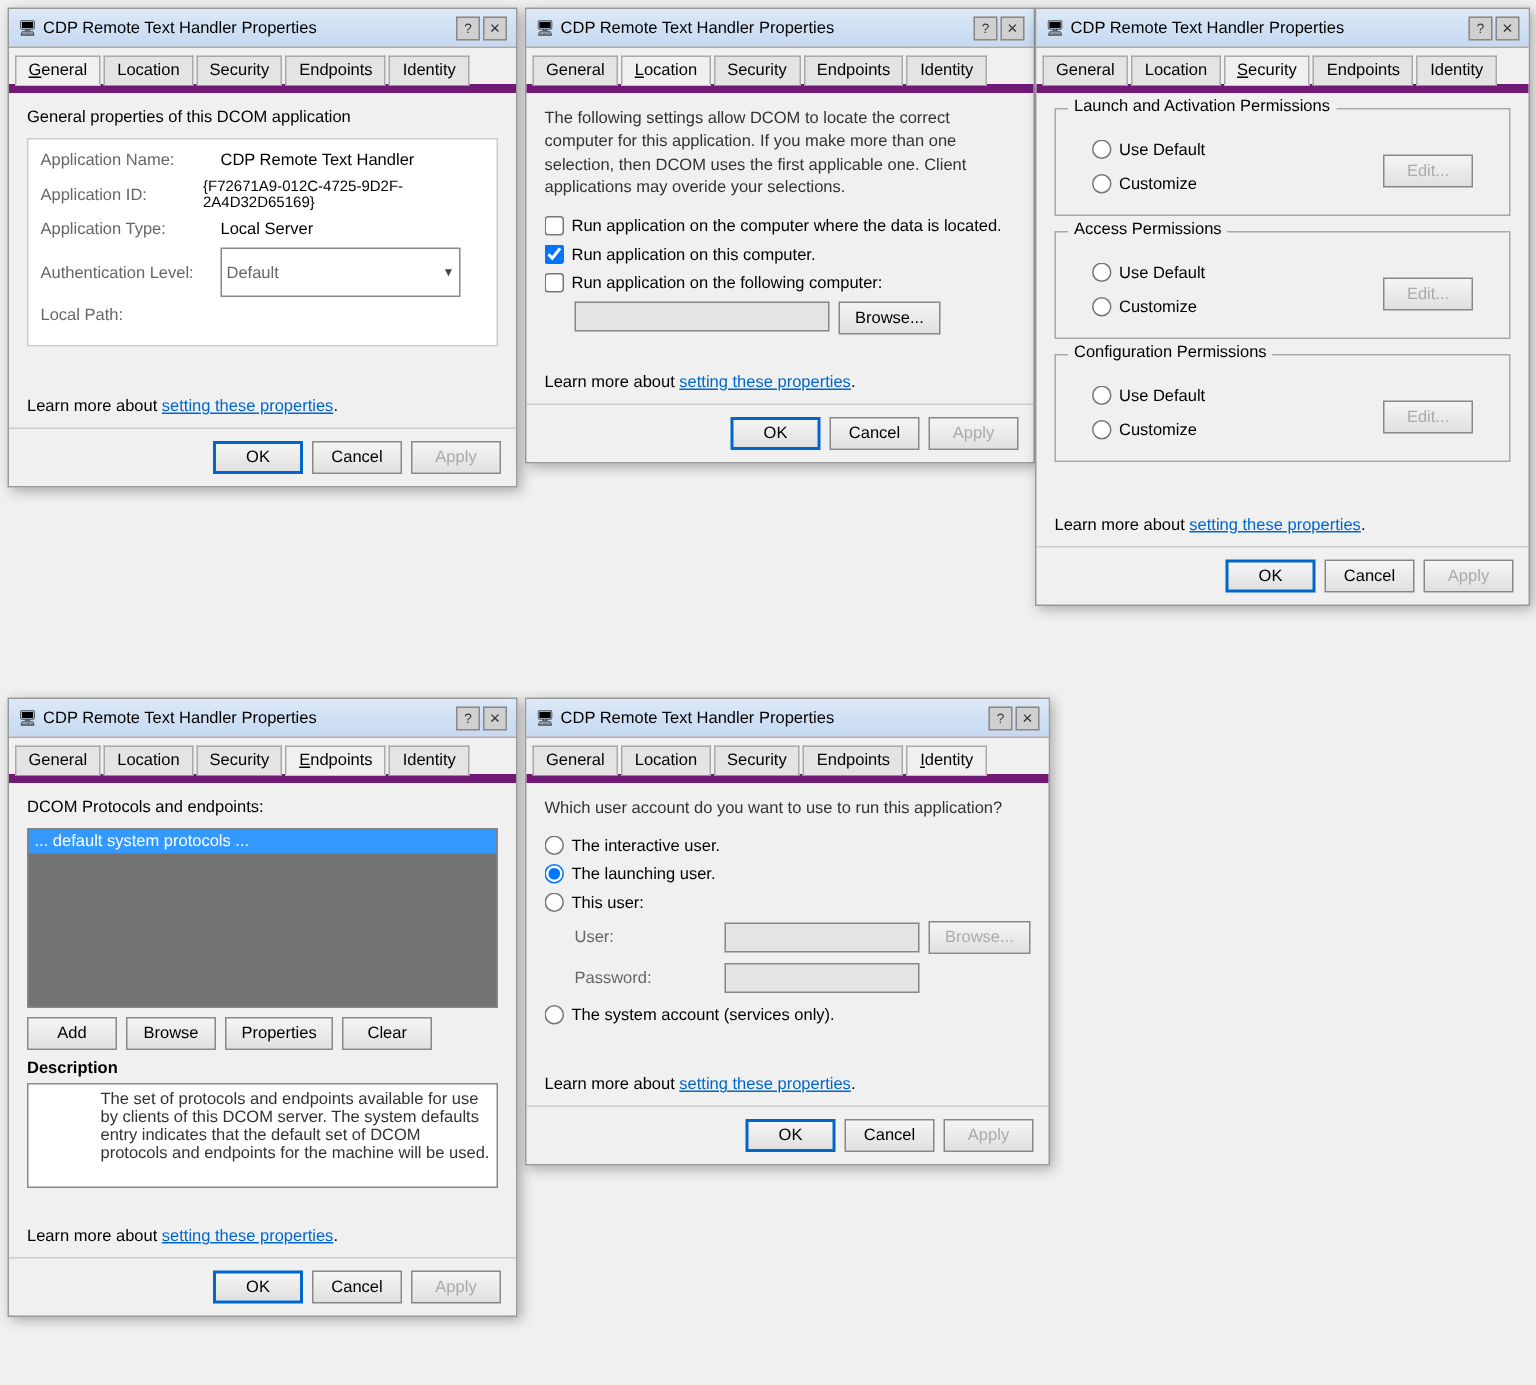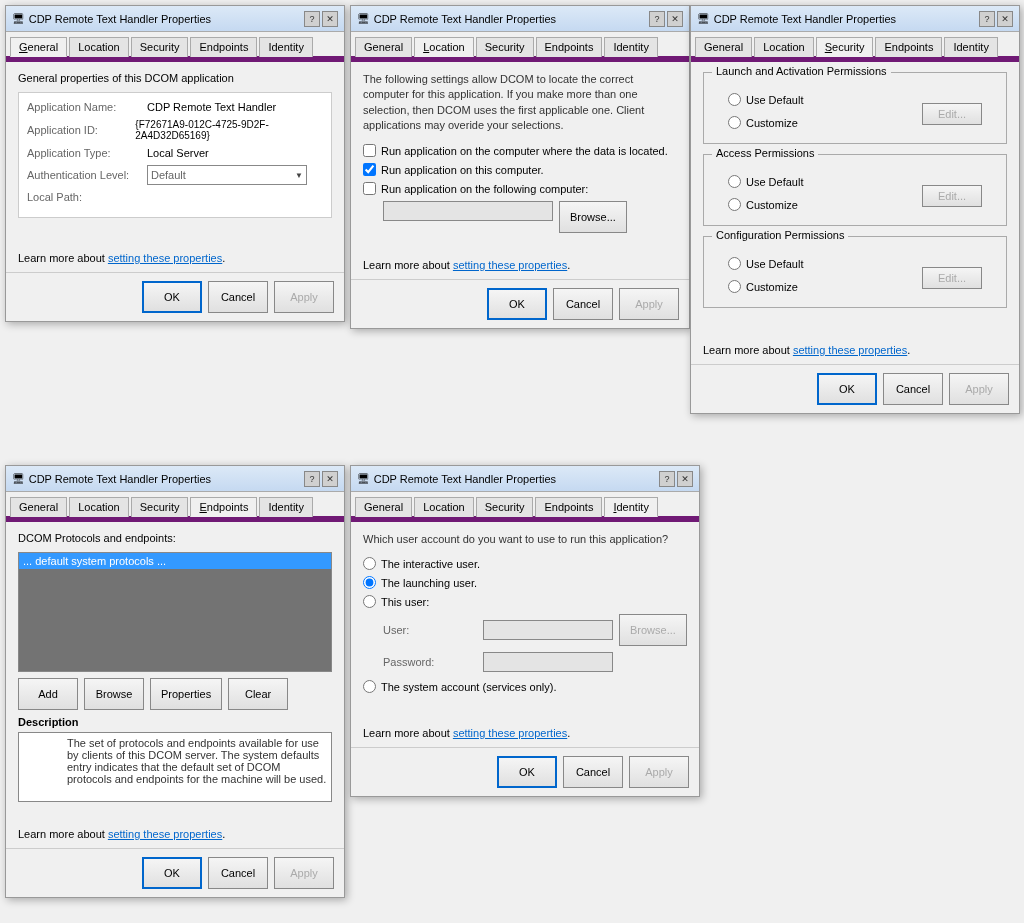--- a/index.html
+++ b/index.html
@@ -124,21 +124,21 @@
     }
 
     .input-disabled {
       background: #e4e4e4;
       color: #666;
     }
 
     .combo-field {
       border: 1px solid #888;
       background: #fff;
-      height: 20px;
+      height: 33px;
       font-size: 11px;
       padding: 0 3px;
       width: 160px;
       display: flex;
       align-items: center;
       justify-content: space-between;
     }
 
     .combo-arrow {
       font-size: 8px;
@@ -148,21 +148,21 @@
     .dialog-footer {
       display: flex;
       justify-content: flex-end;
       padding: 8px 10px;
       gap: 6px;
       border-top: 1px solid #ccc;
     }
 
     .btn {
       min-width: 60px;
-      height: 32px;
+      height: 22px;
       padding: 0 10px;
       font-size: 11px;
       border: 1px solid #888;
       background: linear-gradient(to bottom, #f5f5f5, #e0e0e0);
       cursor: pointer;
       color: #000;
     }
 
     .btn-default {
       border: 2px solid #0066cc;

